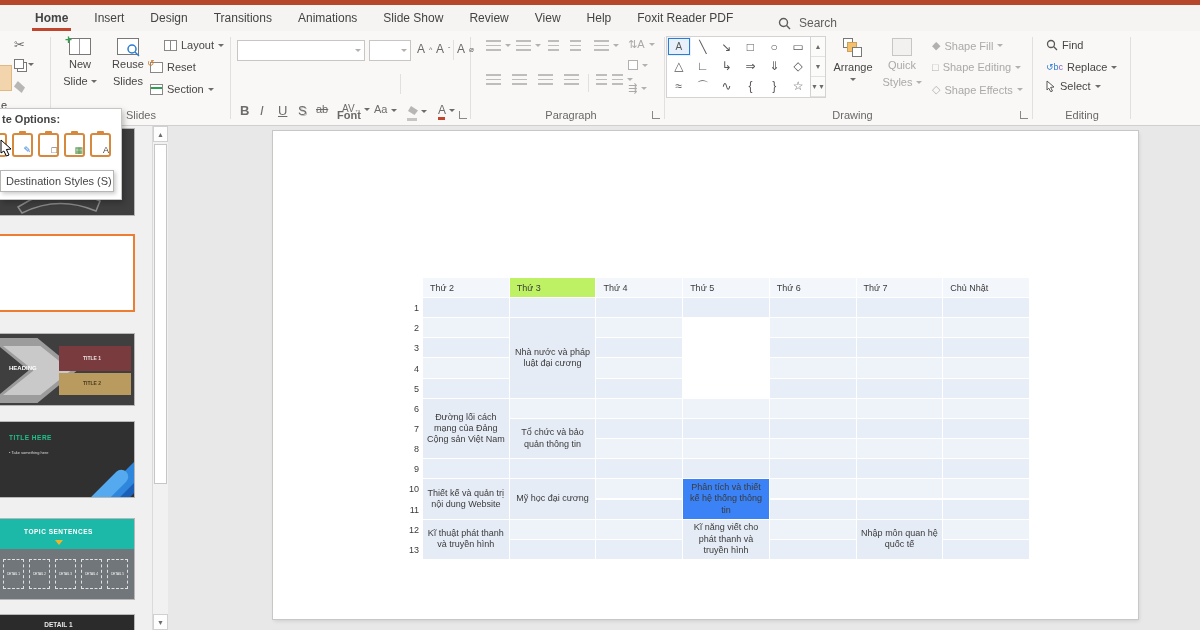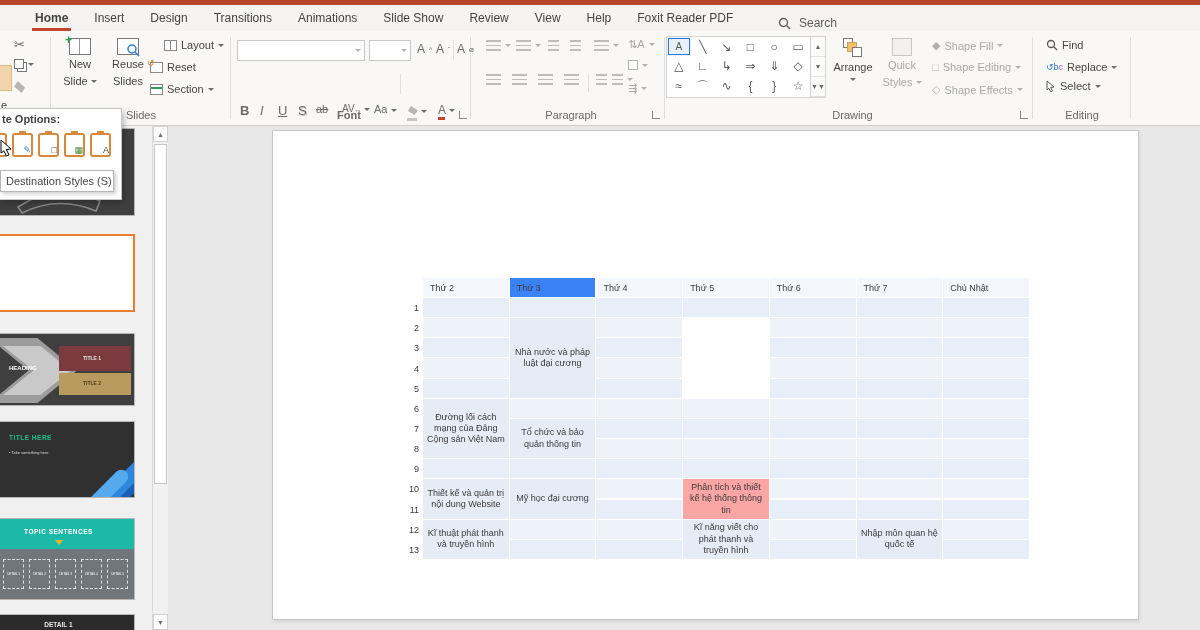--- a/index.html
+++ b/index.html
@@ -409,21 +409,21 @@
           <div class="sch-cell sch-head" style="left: 40px; top: 0px; width: 85.71px; height: 19px; background: rgb(243, 246, 251);">Thứ 2</div>
           <div class="sch-cell" style="left: 40px; top: 20px; width: 85.71px; height: 19.15px; background: rgb(232, 238, 247);"></div>
           <div class="sch-cell" style="left: 40px; top: 40.15px; width: 85.71px; height: 19.15px; background: rgb(238, 242, 249);"></div>
           <div class="sch-cell" style="left: 40px; top: 60.3px; width: 85.71px; height: 19.15px; background: rgb(232, 238, 247);"></div>
           <div class="sch-cell" style="left: 40px; top: 80.45px; width: 85.71px; height: 19.15px; background: rgb(238, 242, 249);"></div>
           <div class="sch-cell" style="left: 40px; top: 100.6px; width: 85.71px; height: 19.15px; background: rgb(232, 238, 247);"></div>
           <div class="sch-cell sch-course" style="left: 40px; top: 120.75px; width: 85.71px; height: 59.45px; background: rgb(229, 236, 246);">Đường lối cách mạng của Đảng Cộng sản Việt Nam</div>
           <div class="sch-cell" style="left: 40px; top: 181.2px; width: 85.71px; height: 19.15px; background: rgb(232, 238, 247);"></div>
           <div class="sch-cell sch-course" style="left: 40px; top: 201.35px; width: 85.71px; height: 39.3px; background: rgb(229, 236, 246);">Thiết kế và quản trị nội dung Website</div>
           <div class="sch-cell sch-course" style="left: 40px; top: 241.65px; width: 85.71px; height: 39.3px; background: rgb(229, 236, 246);">Kĩ thuật phát thanh và truyền hình</div>
-          <div class="sch-cell sch-head" style="left: 126.71px; top: 0px; width: 85.71px; height: 19px; background: #3b82f6; text-align: center;">Thứ 3</div>
+          <div class="sch-cell sch-head" style="left: 126.71px; top: 0px; width: 85.71px; height: 19px; background: #bef264; text-align: center;">Thứ 3</div>
           <div class="sch-cell" style="left: 126.71px; top: 20px; width: 85.71px; height: 19.15px; background: rgb(232, 238, 247);"></div>
           <div class="sch-cell sch-course" style="left: 126.71px; top: 40.15px; width: 85.71px; height: 79.6px; background: rgb(229, 236, 246);">Nhà nước và pháp luật đại cương</div>
           <div class="sch-cell" style="left: 126.71px; top: 120.75px; width: 85.71px; height: 19.15px; background: rgb(238, 242, 249);"></div>
           <div class="sch-cell sch-course" style="left: 126.71px; top: 140.9px; width: 85.71px; height: 39.3px; background: rgb(229, 236, 246);">Tổ chức và bảo quản thông tin</div>
           <div class="sch-cell" style="left: 126.71px; top: 181.2px; width: 85.71px; height: 19.15px; background: rgb(232, 238, 247);"></div>
           <div class="sch-cell sch-course" style="left: 126.71px; top: 201.35px; width: 85.71px; height: 39.3px; background: rgb(229, 236, 246);">Mỹ học đại cương</div>
           <div class="sch-cell" style="left: 126.71px; top: 241.65px; width: 85.71px; height: 19.15px; background: rgb(238, 242, 249);"></div>
           <div class="sch-cell" style="left: 126.71px; top: 261.8px; width: 85.71px; height: 19.15px; background: rgb(232, 238, 247);"></div>
           <div class="sch-cell sch-head" style="left: 213.42px; top: 0px; width: 85.71px; height: 19px; background: rgb(243, 246, 251);">Thứ 4</div>
           <div class="sch-cell" style="left: 213.42px; top: 20px; width: 85.71px; height: 19.15px; background: rgb(232, 238, 247);"></div>
@@ -438,21 +438,21 @@
           <div class="sch-cell" style="left: 213.42px; top: 201.35px; width: 85.71px; height: 19.15px; background: rgb(238, 242, 249);"></div>
           <div class="sch-cell" style="left: 213.42px; top: 221.5px; width: 85.71px; height: 19.15px; background: rgb(232, 238, 247);"></div>
           <div class="sch-cell" style="left: 213.42px; top: 241.65px; width: 85.71px; height: 19.15px; background: rgb(238, 242, 249);"></div>
           <div class="sch-cell" style="left: 213.42px; top: 261.8px; width: 85.71px; height: 19.15px; background: rgb(232, 238, 247);"></div>
           <div class="sch-cell sch-head" style="left: 300.13px; top: 0px; width: 85.71px; height: 19px; background: rgb(243, 246, 251);">Thứ 5</div>
           <div class="sch-cell" style="left: 300.13px; top: 20px; width: 85.71px; height: 19.15px; background: rgb(232, 238, 247);"></div>
           <div class="sch-cell" style="left: 300.13px; top: 120.75px; width: 85.71px; height: 19.15px; background: rgb(238, 242, 249);"></div>
           <div class="sch-cell" style="left: 300.13px; top: 140.9px; width: 85.71px; height: 19.15px; background: rgb(232, 238, 247);"></div>
           <div class="sch-cell" style="left: 300.13px; top: 161.05px; width: 85.71px; height: 19.15px; background: rgb(238, 242, 249);"></div>
           <div class="sch-cell" style="left: 300.13px; top: 181.2px; width: 85.71px; height: 19.15px; background: rgb(232, 238, 247);"></div>
-          <div class="sch-cell sch-course" style="left: 300.13px; top: 201.35px; width: 85.71px; height: 39.3px; background: #fca5a5;">Phân tích và thiết kế hệ thống thông tin</div>
+          <div class="sch-cell sch-course" style="left: 300.13px; top: 201.35px; width: 85.71px; height: 39.3px; background: #3b82f6;">Phân tích và thiết kế hệ thống thông tin</div>
           <div class="sch-cell sch-course" style="left: 300.13px; top: 241.65px; width: 85.71px; height: 39.3px; background: rgb(229, 236, 246);">Kĩ năng viết cho phát thanh và truyền hình</div>
           <div class="sch-cell sch-head" style="left: 386.84px; top: 0px; width: 85.71px; height: 19px; background: rgb(243, 246, 251);">Thứ 6</div>
           <div class="sch-cell" style="left: 386.84px; top: 20px; width: 85.71px; height: 19.15px; background: rgb(232, 238, 247);"></div>
           <div class="sch-cell" style="left: 386.84px; top: 40.15px; width: 85.71px; height: 19.15px; background: rgb(238, 242, 249);"></div>
           <div class="sch-cell" style="left: 386.84px; top: 60.3px; width: 85.71px; height: 19.15px; background: rgb(232, 238, 247);"></div>
           <div class="sch-cell" style="left: 386.84px; top: 80.45px; width: 85.71px; height: 19.15px; background: rgb(238, 242, 249);"></div>
           <div class="sch-cell" style="left: 386.84px; top: 100.6px; width: 85.71px; height: 19.15px; background: rgb(232, 238, 247);"></div>
           <div class="sch-cell" style="left: 386.84px; top: 120.75px; width: 85.71px; height: 19.15px; background: rgb(238, 242, 249);"></div>
           <div class="sch-cell" style="left: 386.84px; top: 140.9px; width: 85.71px; height: 19.15px; background: rgb(232, 238, 247);"></div>
           <div class="sch-cell" style="left: 386.84px; top: 161.05px; width: 85.71px; height: 19.15px; background: rgb(238, 242, 249);"></div>

